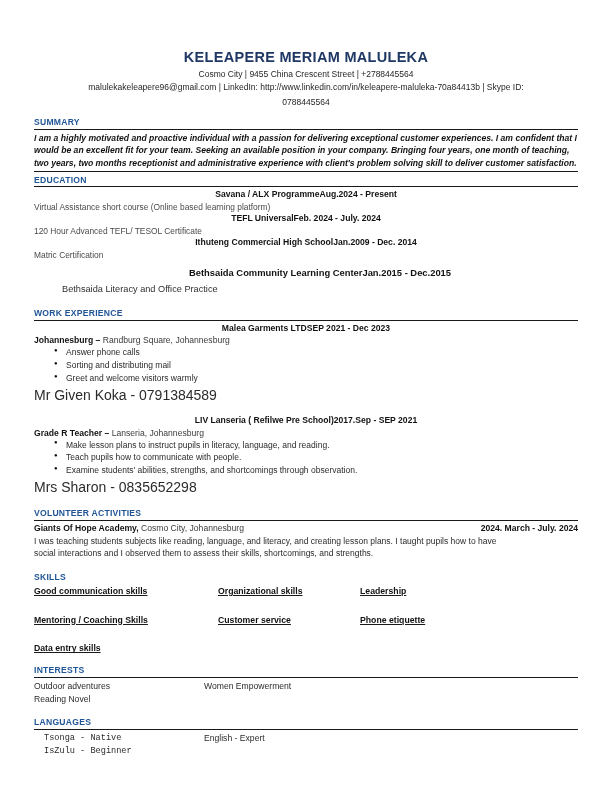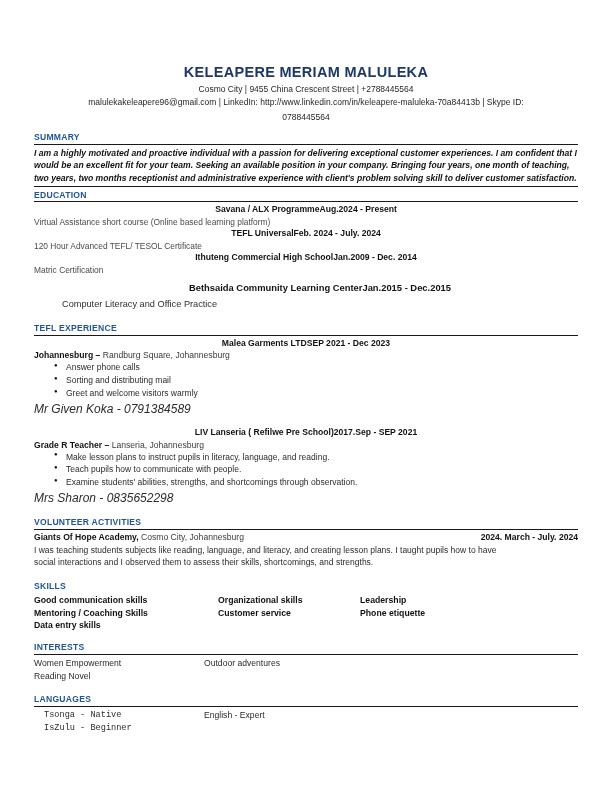--- a/index.html
+++ b/index.html
@@ -12,21 +12,21 @@
     height: 792px;
     font-family: "Liberation Sans", sans-serif;
     color: #1a1a1a;
     overflow: hidden;
   }
   .page {
     position: relative;
     width: 612px;
     height: 792px;
     box-sizing: border-box;
-    padding: 15px 34px;
+    padding: 0 34px;
   }
 
   
   .hdr { padding-top: 48px; text-align: center; }
   .hdr-name {
     font-size: 14.5px;
     font-weight: bold;
     color: #1f3864;
     letter-spacing: 0.3px;
     line-height: 1.25;
@@ -113,39 +113,39 @@
   }
   ul.bullets li::before {
     content: "\25CF";
     position: absolute;
     left: -12px;
     top: -0.5px;
     font-size: 6px;
     color: #111;
   }
   .contact-ref {
-    font-size: 12px;
+    font-size: 14px;
     color: #2b2b2b;
     line-height: 1.5;
-    font-style: italic;
   }
   .gap { height: 9px; }
 
   
   .vol-head { display: flex; justify-content: space-between; align-items: flex-end; line-height: 1.35; }
   .vol-head .org { font-size: 8.6px; font-weight: bold; color: #121212; }
   .vol-head .org span.place { font-weight: normal; color: #3a3a3a; }
   .vol-head .date { font-size: 8.6px; font-weight: bold; color: #121212; white-space: nowrap; }
   .vol-body { font-size: 8.5px; color: #2b2b2b; line-height: 1.5; }
 
   
   .skills-grid {
     display: grid;
     grid-template-columns: 184px 142px 1fr;
-    row-gap: 0px;
+    row-gap: 16px;
+    text-decoration: underline;
   }
   .skills-grid div {
     font-size: 8.7px;
     font-weight: bold;
     color: #111;
     line-height: 1.47;
   }
   .skills-grid div.empty { visibility: hidden; }
 
   
@@ -206,26 +206,26 @@
         <div class="right">Jan.2009 - Dec. 2014</div>
       </div>
       <div class="sub">Matric Certification</div>
     </div>
 
     <div style="margin-top:6px;margin-left:28px;">
       <div class="row big">
         <div class="left">Bethsaida Community Learning Center</div>
         <div class="right">Jan.2015 - Dec.2015</div>
       </div>
-      <div class="sub big" style="margin-top:4px;">Computer Literacy and Office Practice</div>
+      <div class="sub big" style="margin-top:4px;">Bethsaida Literacy and Office Practice</div>
     </div>
   </div>
 
   <div class="section" style="margin-top:11px;">
-    <div class="sec-title">TEFL EXPERIENCE</div>
+    <div class="sec-title">WORK EXPERIENCE</div>
     <div class="rule"></div>
 
     <div>
       <div class="row">
         <div class="left">Malea Garments LTD</div>
         <div class="right">SEP 2021 - Dec 2023</div>
       </div>
       <div class="role"><b>Johannesburg – </b><span>Randburg Square, Johannesburg</span></div>
       <ul class="bullets">
         <li>Answer phone calls</li>
@@ -276,22 +276,22 @@
       <div>Data entry skills</div>
       <div class="empty">.</div>
       <div class="empty">.</div>
     </div>
   </div>
 
   <div class="section" style="margin-top:10px;">
     <div class="sec-title">INTERESTS</div>
     <div class="rule"></div>
     <div class="two-grid">
+      <div>Outdoor adventures</div>
       <div>Women Empowerment</div>
-      <div>Outdoor adventures</div>
       <div> Reading Novel</div>
       <div class="empty">.</div>
     </div>
   </div>
 
   <div class="section" style="margin-top:11px;">
     <div class="sec-title">LANGUAGES</div>
     <div class="rule"></div>
     <div class="two-grid">
       <div class="indent-md">Tsonga - Native</div>

